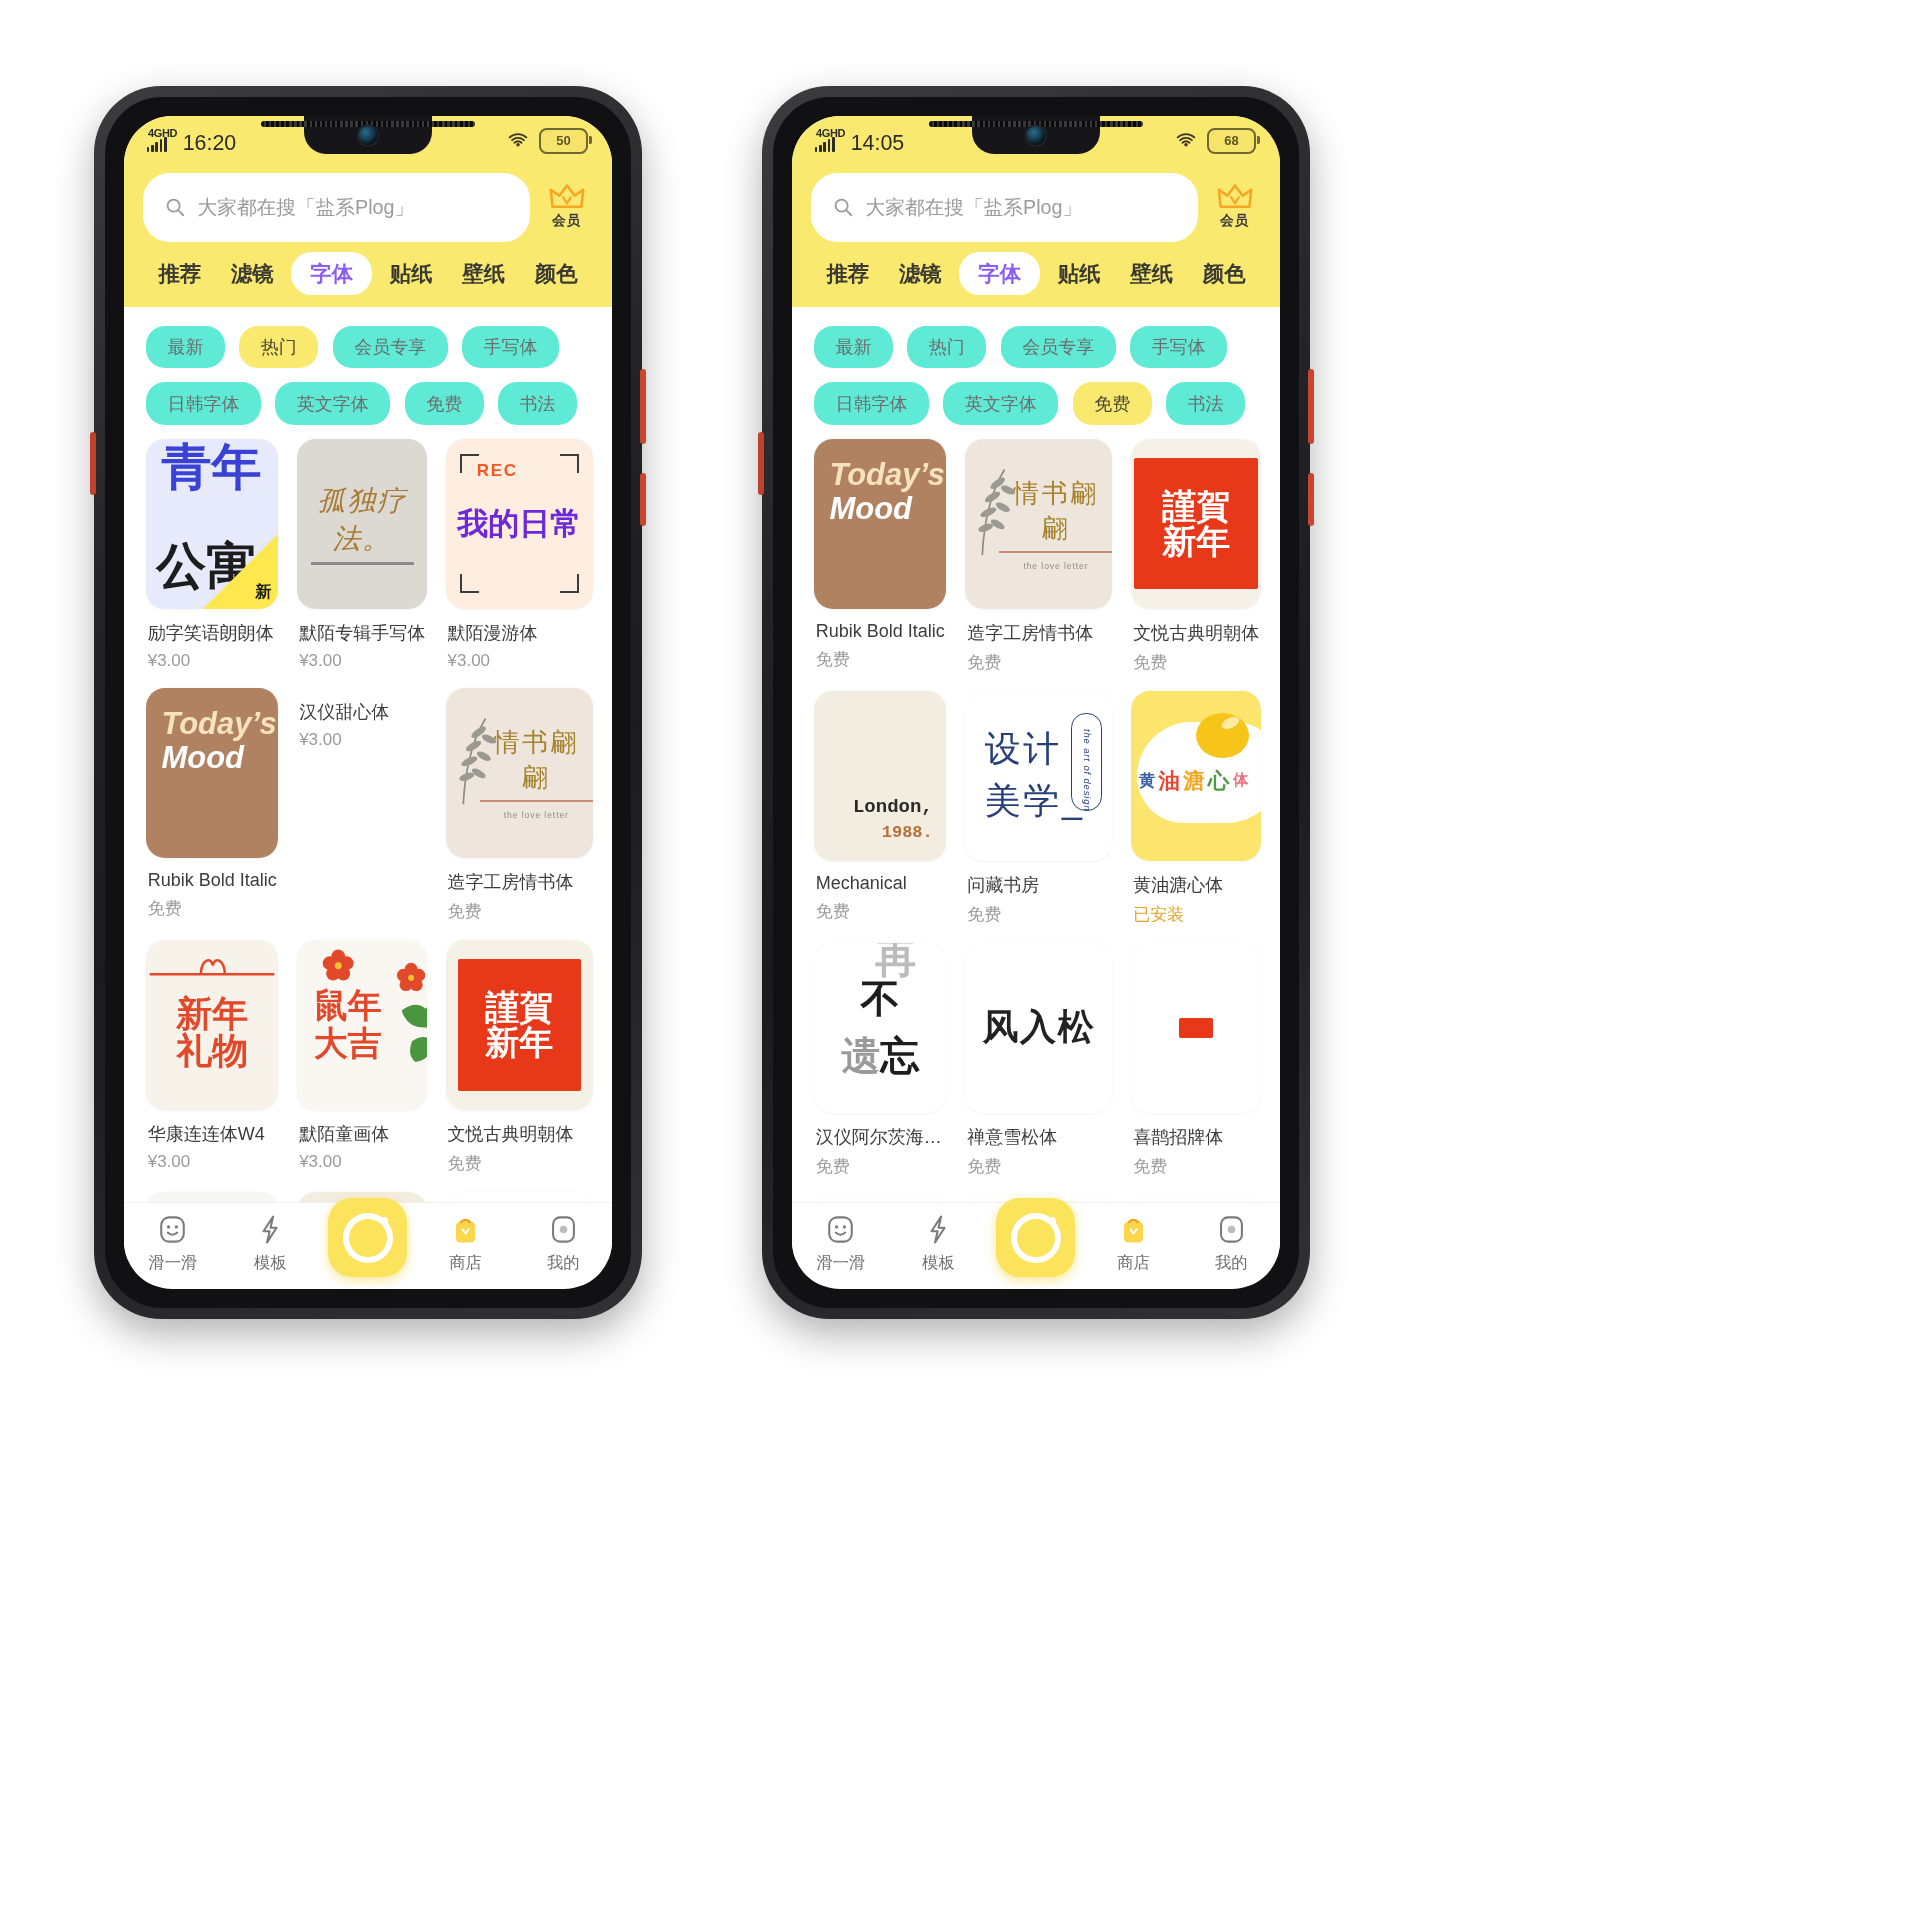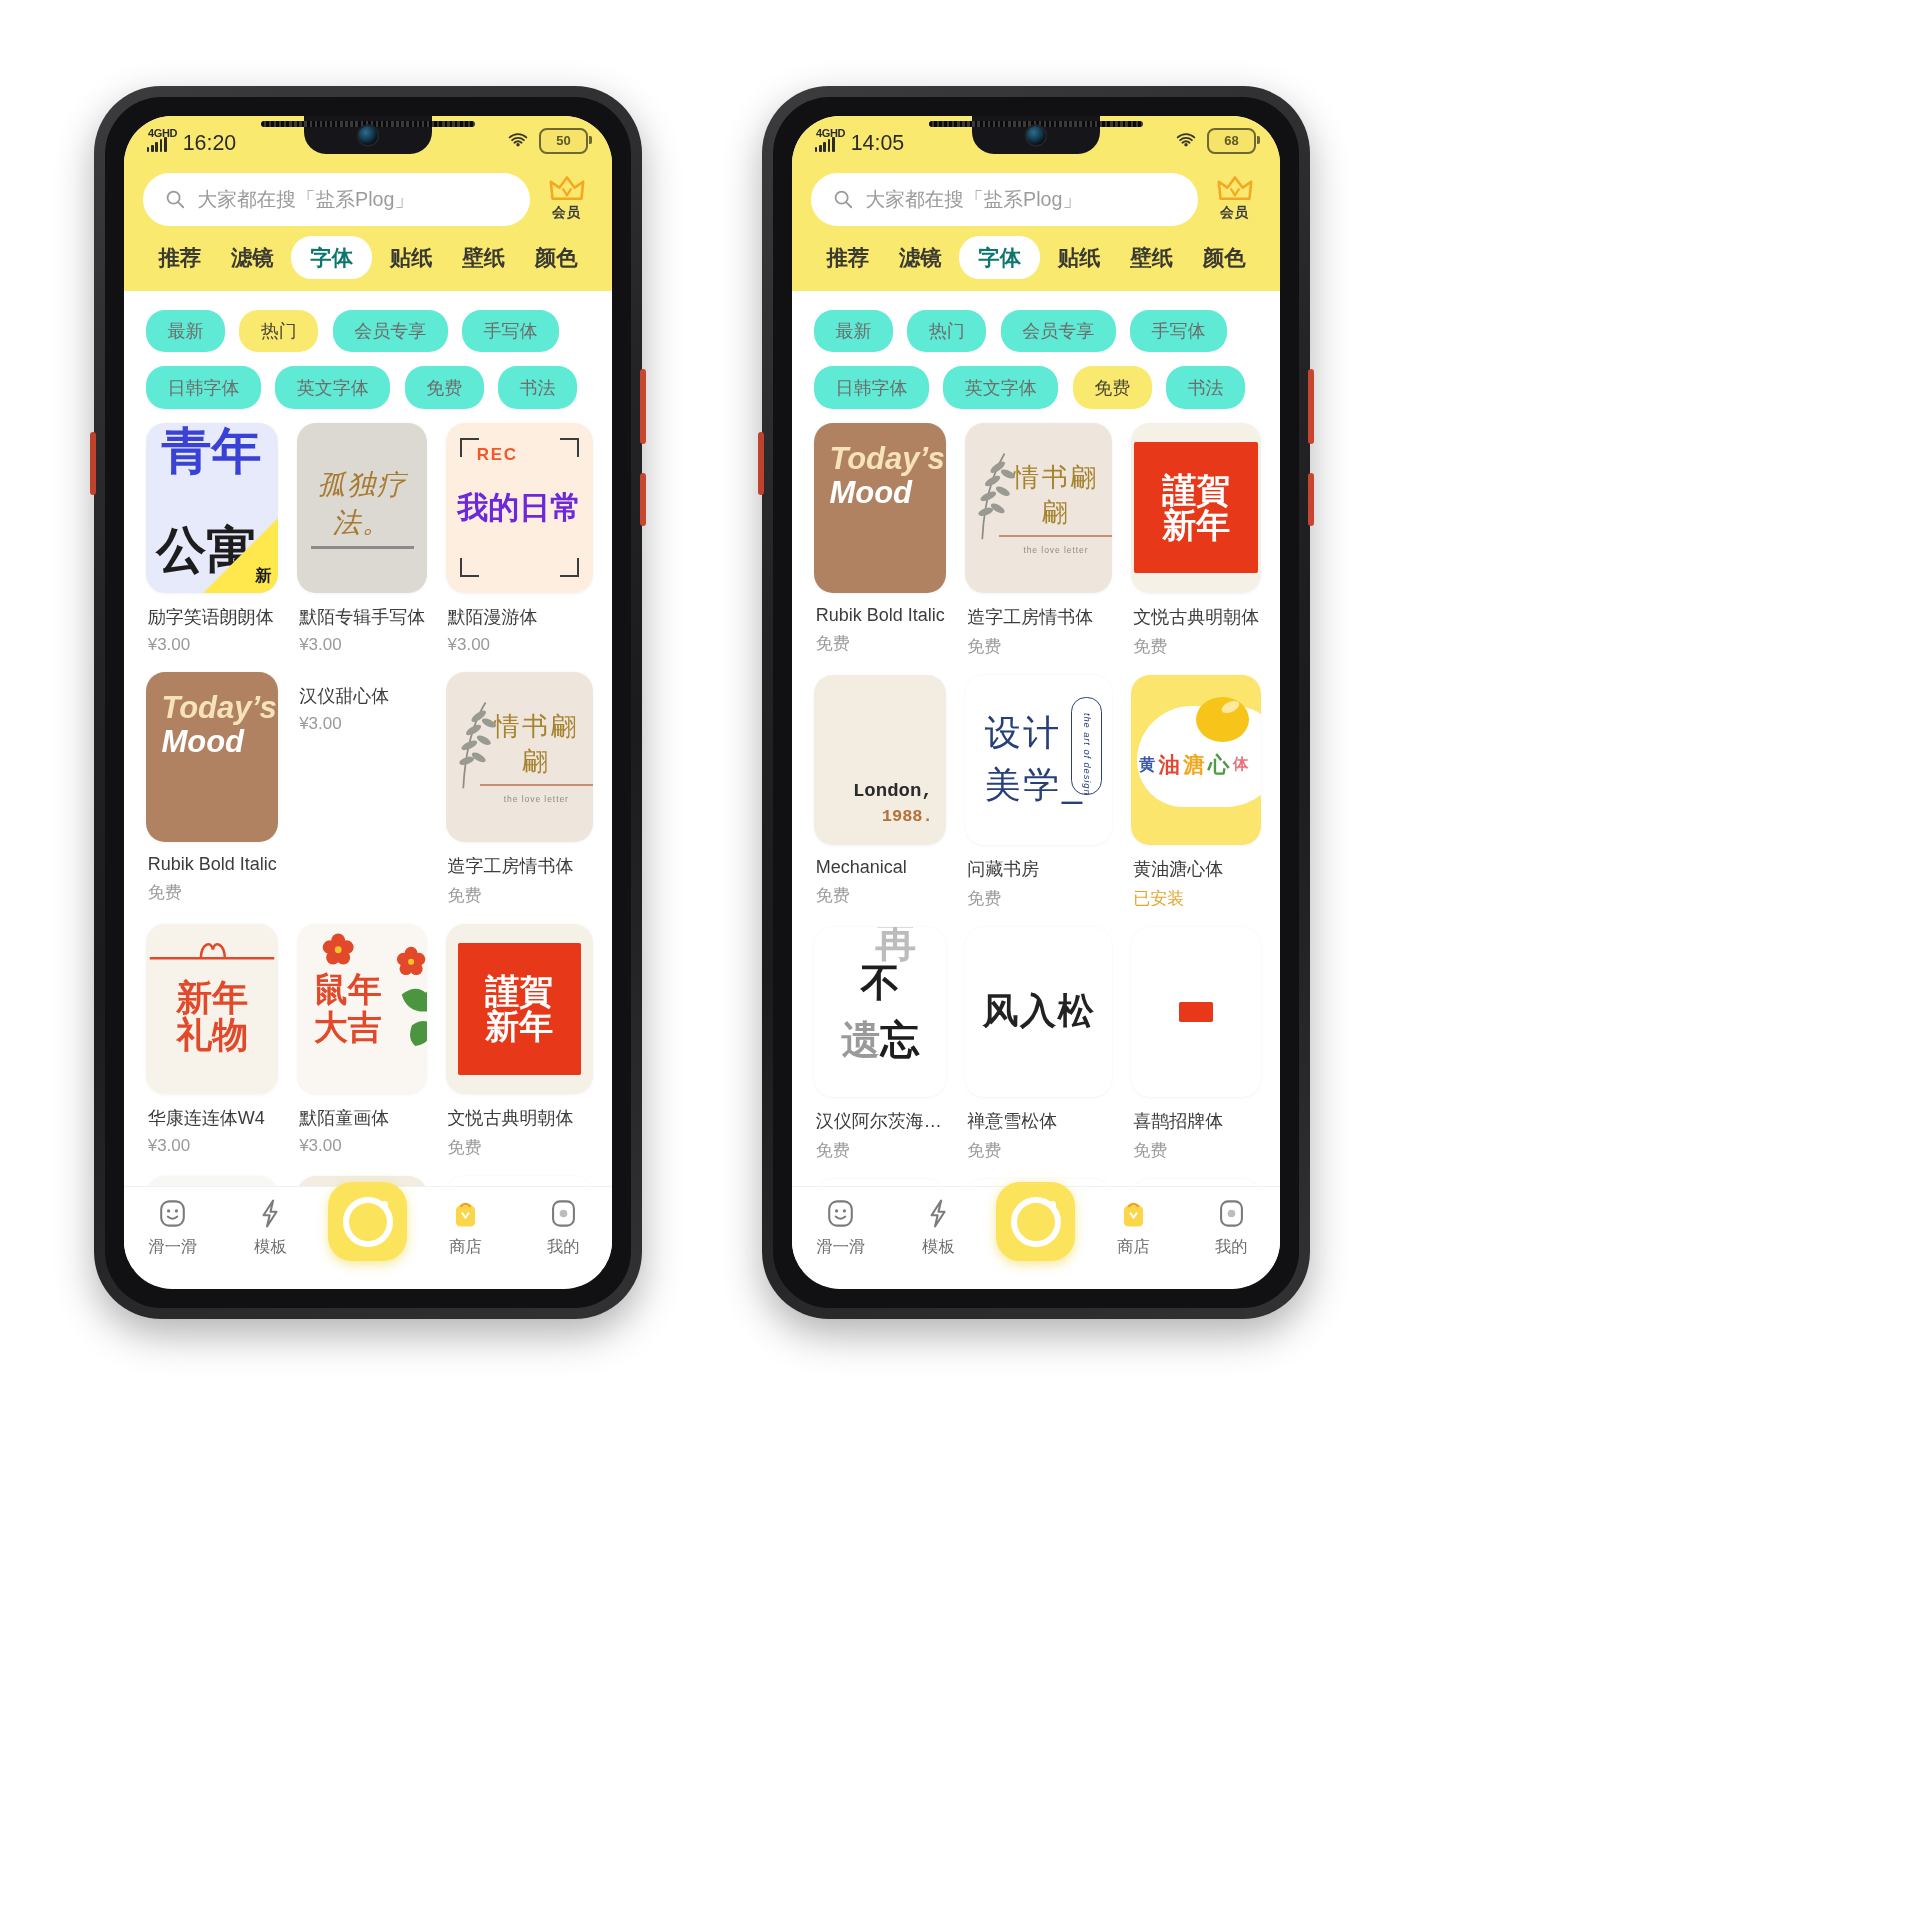--- a/index.html
+++ b/index.html
@@ -101,36 +101,36 @@
   .battery:after{
     content:"";position:absolute;right:-6px;top:6px;width:3.4px;height:7.7px;
     background:#6f6832;border-radius:0 1.7px 1.7px 0;
   }
   .battery span{font-size:13px;font-weight:600;color:#5d5729;}
 
   
   .header{background:#FAE96F;padding:1.7px 19px 0;position:relative;z-index:3;}
   .searchrow{display:flex;align-items:center;gap:10.3px;padding:5.1px 0 0;}
   .searchbar{
-    flex:1;height:53px;background:#fff;border-radius:26.5px;
+    flex:1;height:69px;background:#fff;border-radius:26.5px;
     display:flex;align-items:center;gap:12px;padding:0 20.5px;box-sizing:border-box;
   }
   .searchbar .ph{color:#9b9b9b;font-size:19.7px;}
   .vip{
     width:53px;display:flex;flex-direction:column;align-items:center;gap:0.9px;
     padding-bottom:1.7px;
   }
   .vip .lbl{font-size:13.7px;color:#3b3b3b;font-weight:600;letter-spacing:0.9px;}
 
   .tabs{display:flex;align-items:center;justify-content:space-between;padding:10.3px 3.4px 12px;}
   .tab{
     font-size:21.4px;color:#3a3a32;font-weight:700;padding:6px 12px;border-radius:19px;
     white-space:nowrap;
   }
-  .tab.active{background:#ffffff;color:#0f766e;padding:6.8px 19px;border-radius:20.5px;}
+  .tab.active{background:#ffffff;color:#8b5cf6;padding:6.8px 19px;border-radius:20.5px;}
 
   
   .body{background:#fff;padding:19px 22px 0;box-sizing:border-box;height:calc(100% - 50px - 146px - 82px);overflow:hidden;position:relative;}
   .chips{display:flex;gap:14.6px;margin-bottom:13.7px;}
   .chip{
     background:#5eead4;color:#6d6d6d;font-size:18px;
     border-radius:19px;padding:9.4px 21.4px;white-space:nowrap;
   }
   .chip.active{background:#FAE96F;color:#4a4733;}
 

